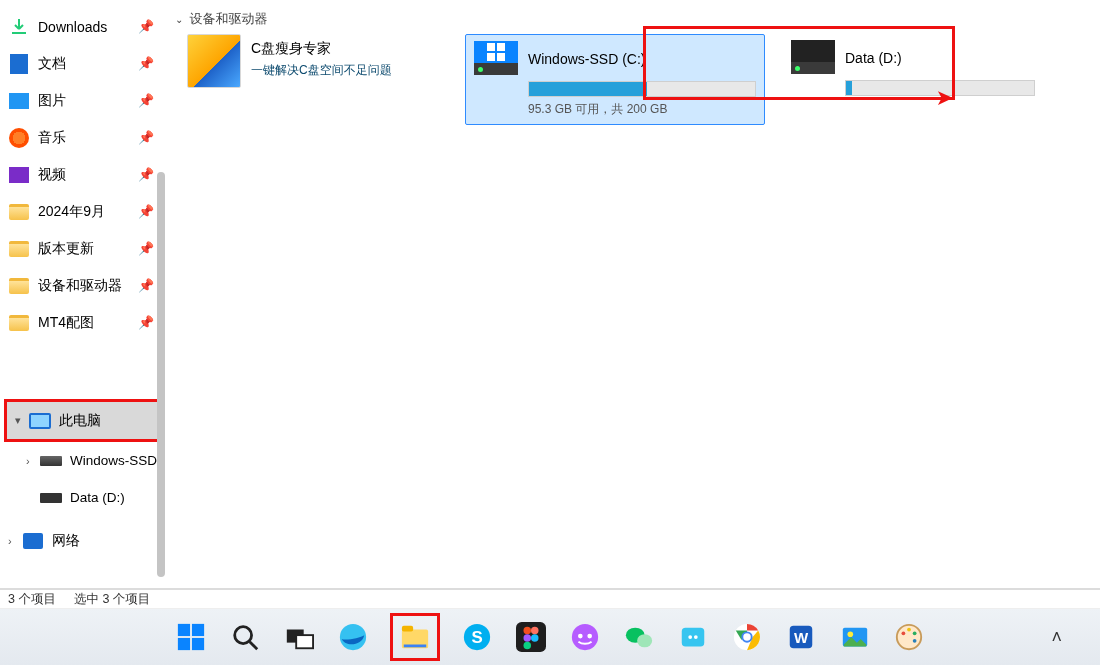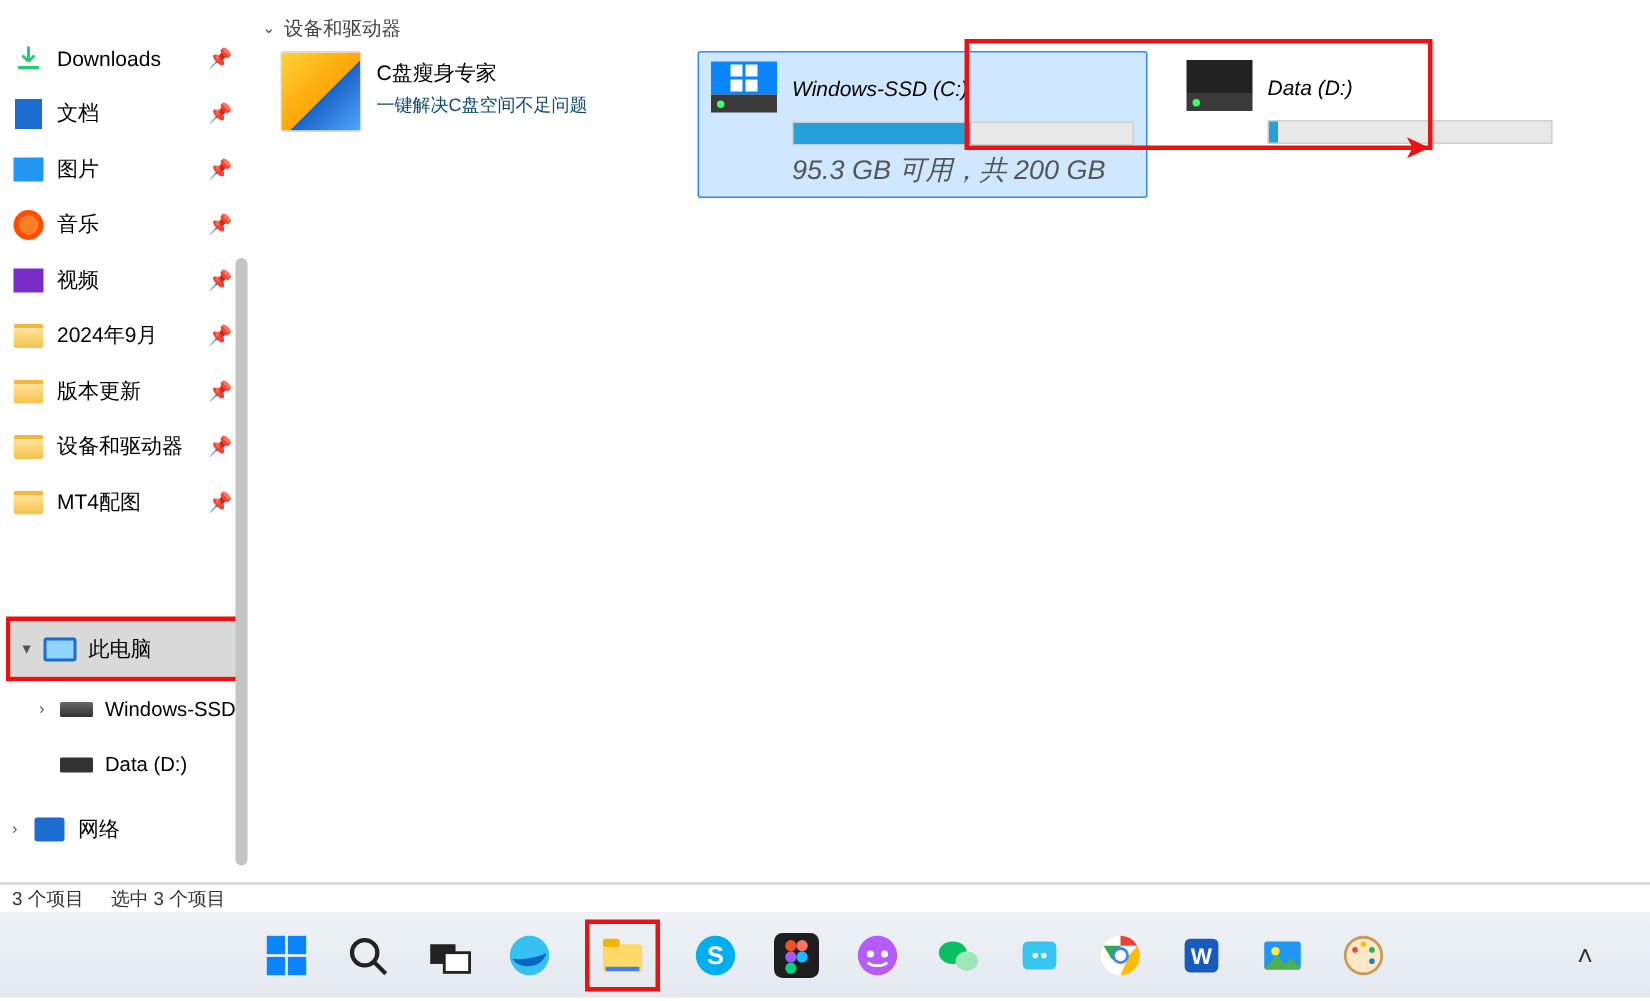--- a/index.html
+++ b/index.html
@@ -1,20 +1,20 @@
 <!DOCTYPE html>
 <html><head>
 <meta charset="utf-8">
 <style>
 * { box-sizing: border-box; margin: 0; padding: 0; font-family: "Segoe UI", "Microsoft YaHei", sans-serif; }
 html, body { width: 1100px; height: 667px; overflow: hidden; background: #fff; }
 
 
 #explorer { display: flex; height: 588px; }
-#sidebar  { width: 165px; height: 100%; position: relative; padding-top: 20px; }
+#sidebar  { width: 165px; height: 100%; position: relative; padding-top: 8px; }
 #side-scroll { position: absolute; right: 0; top: 172px; width: 8px; height: 405px; background: #c4c4c4; border-radius: 4px; }
 #main     { flex: 1; height: 100%; position: relative; }
 
 
 .srow { display: flex; align-items: center; height: 37px; padding-left: 8px; font-size: 14px; cursor: default; }
 .srow .ico { width: 22px; height: 22px; margin-right: 8px; display:flex; align-items:center; justify-content:center; }
 .srow .pin { margin-left: auto; margin-right: 10px; color:#6b6b6b; font-size:13px; }
 .srow.child { padding-left: 26px; font-size: 13.5px; }
 .srow .caret { width:14px; color:#555; font-size:11px; }
 .srow.selected { background:#d9d9d9; }
@@ -25,37 +25,37 @@
 #section-hdr { display:flex; align-items:center; font-size:13px; color:#444; padding:10px 0 6px 10px; }
 #section-hdr .caret { font-size:10px; margin-right:6px; }
 
 #drives { display:flex; gap:18px; padding-left:22px; }
 
 .tool-item { display:flex; width:260px; }
 .tool-item .thumb { width:54px; height:54px; background:linear-gradient(135deg,#fed23b 0,#fea500 55%,#1e62c8 55%,#4aa8ff 100%); border-radius:2px; border:1px solid #d8d8d8; }
 .tool-item .txt { padding:6px 0 0 10px; font-size:14px; }
 .tool-item .sub { font-size:12px; color:#0c4a6e; margin-top:4px; }
 
-.drive { width:300px; padding:6px 8px; border-radius:2px;font-style:italic; }
+.drive { width:300px; padding:6px 8px; border-radius:2px; }
 .drive.sel { background:#cfe8ff; border:1px solid #2e8bff; }
 .drive .row1 { display:flex; align-items:center; }
 .drive .dicon { width:44px; height:34px; margin-right:10px; display:flex; flex-direction:column; }
 .drive .dicon .top { flex:1; background:#0a84ff; display:flex; justify-content:center; align-items:center; }
 .drive .dicon.d2 .top { background:#222; }
 .drive .wingrid { width:18px; height:18px; background:
   linear-gradient(#fff,#fff) left 0 top 0/8px 8px no-repeat,
   linear-gradient(#fff,#fff) right 0 top 0/8px 8px no-repeat,
   linear-gradient(#fff,#fff) left 0 bottom 0/8px 8px no-repeat,
   linear-gradient(#fff,#fff) right 0 bottom 0/8px 8px no-repeat; }
 .drive .dicon .bot { height:12px; background:#3a3a3a; position:relative; }
 .drive .dicon .bot::after { content:""; position:absolute; left:4px; top:4px; width:5px; height:5px; background:#3cff6b; border-radius:50%; }
 .drive .name { font-size:14px; padding-top:2px; }
 .drive .bar  { height:16px; margin:6px 0 4px 54px; background:#e8e8e8; position:relative; border:1px solid #cfcfcf; }
 .drive .bar .fill { position:absolute; left:0; top:0; bottom:0; background:#26a0da; }
-.drive .cap { font-size:18px; color:#555; margin-left:54px; }
+.drive .cap { font-size:12px; color:#555; margin-left:54px; }
 
 #sel-wrap { position:absolute; left:478px; top:26px; width:312px; height:74px; border:3px solid #e11; pointer-events:none; }
 #sel-arrow { position:absolute; right:-2px; bottom:-14px; color:#e11; font-size:22px; }
 
 
 #status { height:20px; border-top:2px solid #dcdcdc; display:flex; align-items:center; padding:0 8px; font-size:12.5px; color:#333; gap:18px; }
 
 
 #taskbar { height:57px; background:linear-gradient(#eef2f6,#e4e9ef); display:flex; align-items:center; justify-content:center; gap:20px; position:relative; border-top:1px solid #eee; }
 .tb { width:34px; height:34px; display:flex; align-items:center; justify-content:center; border-radius:4px; }

